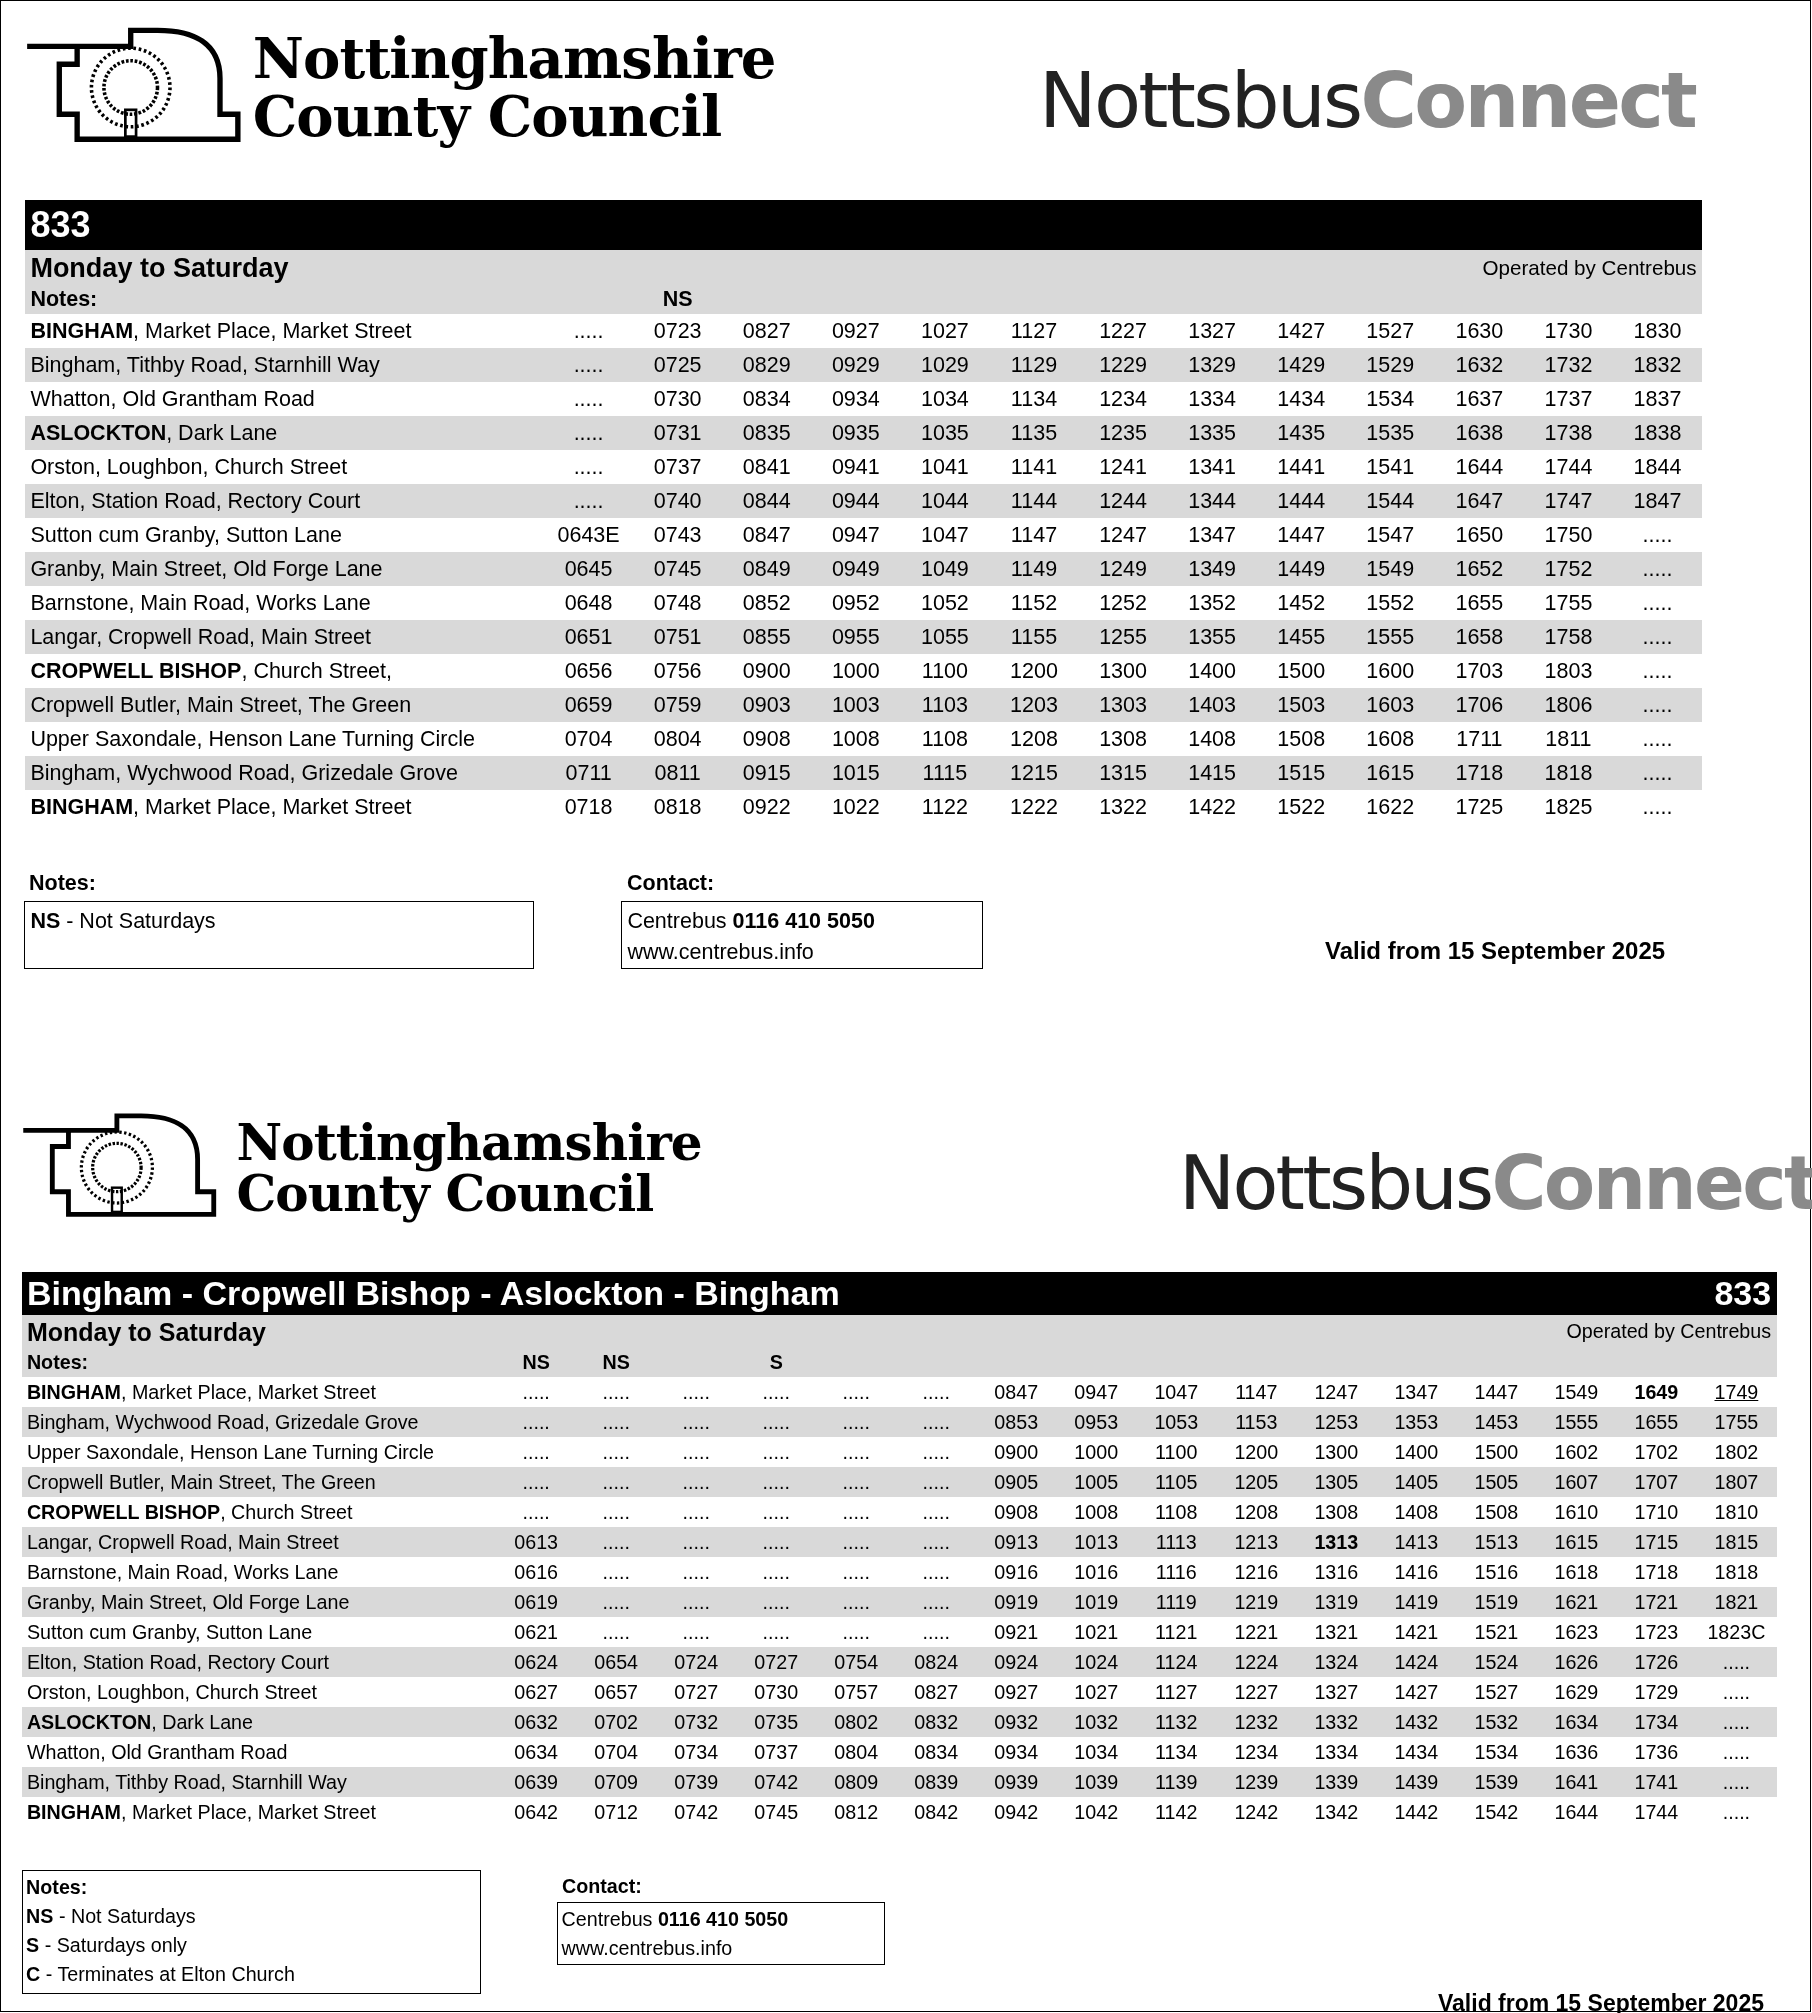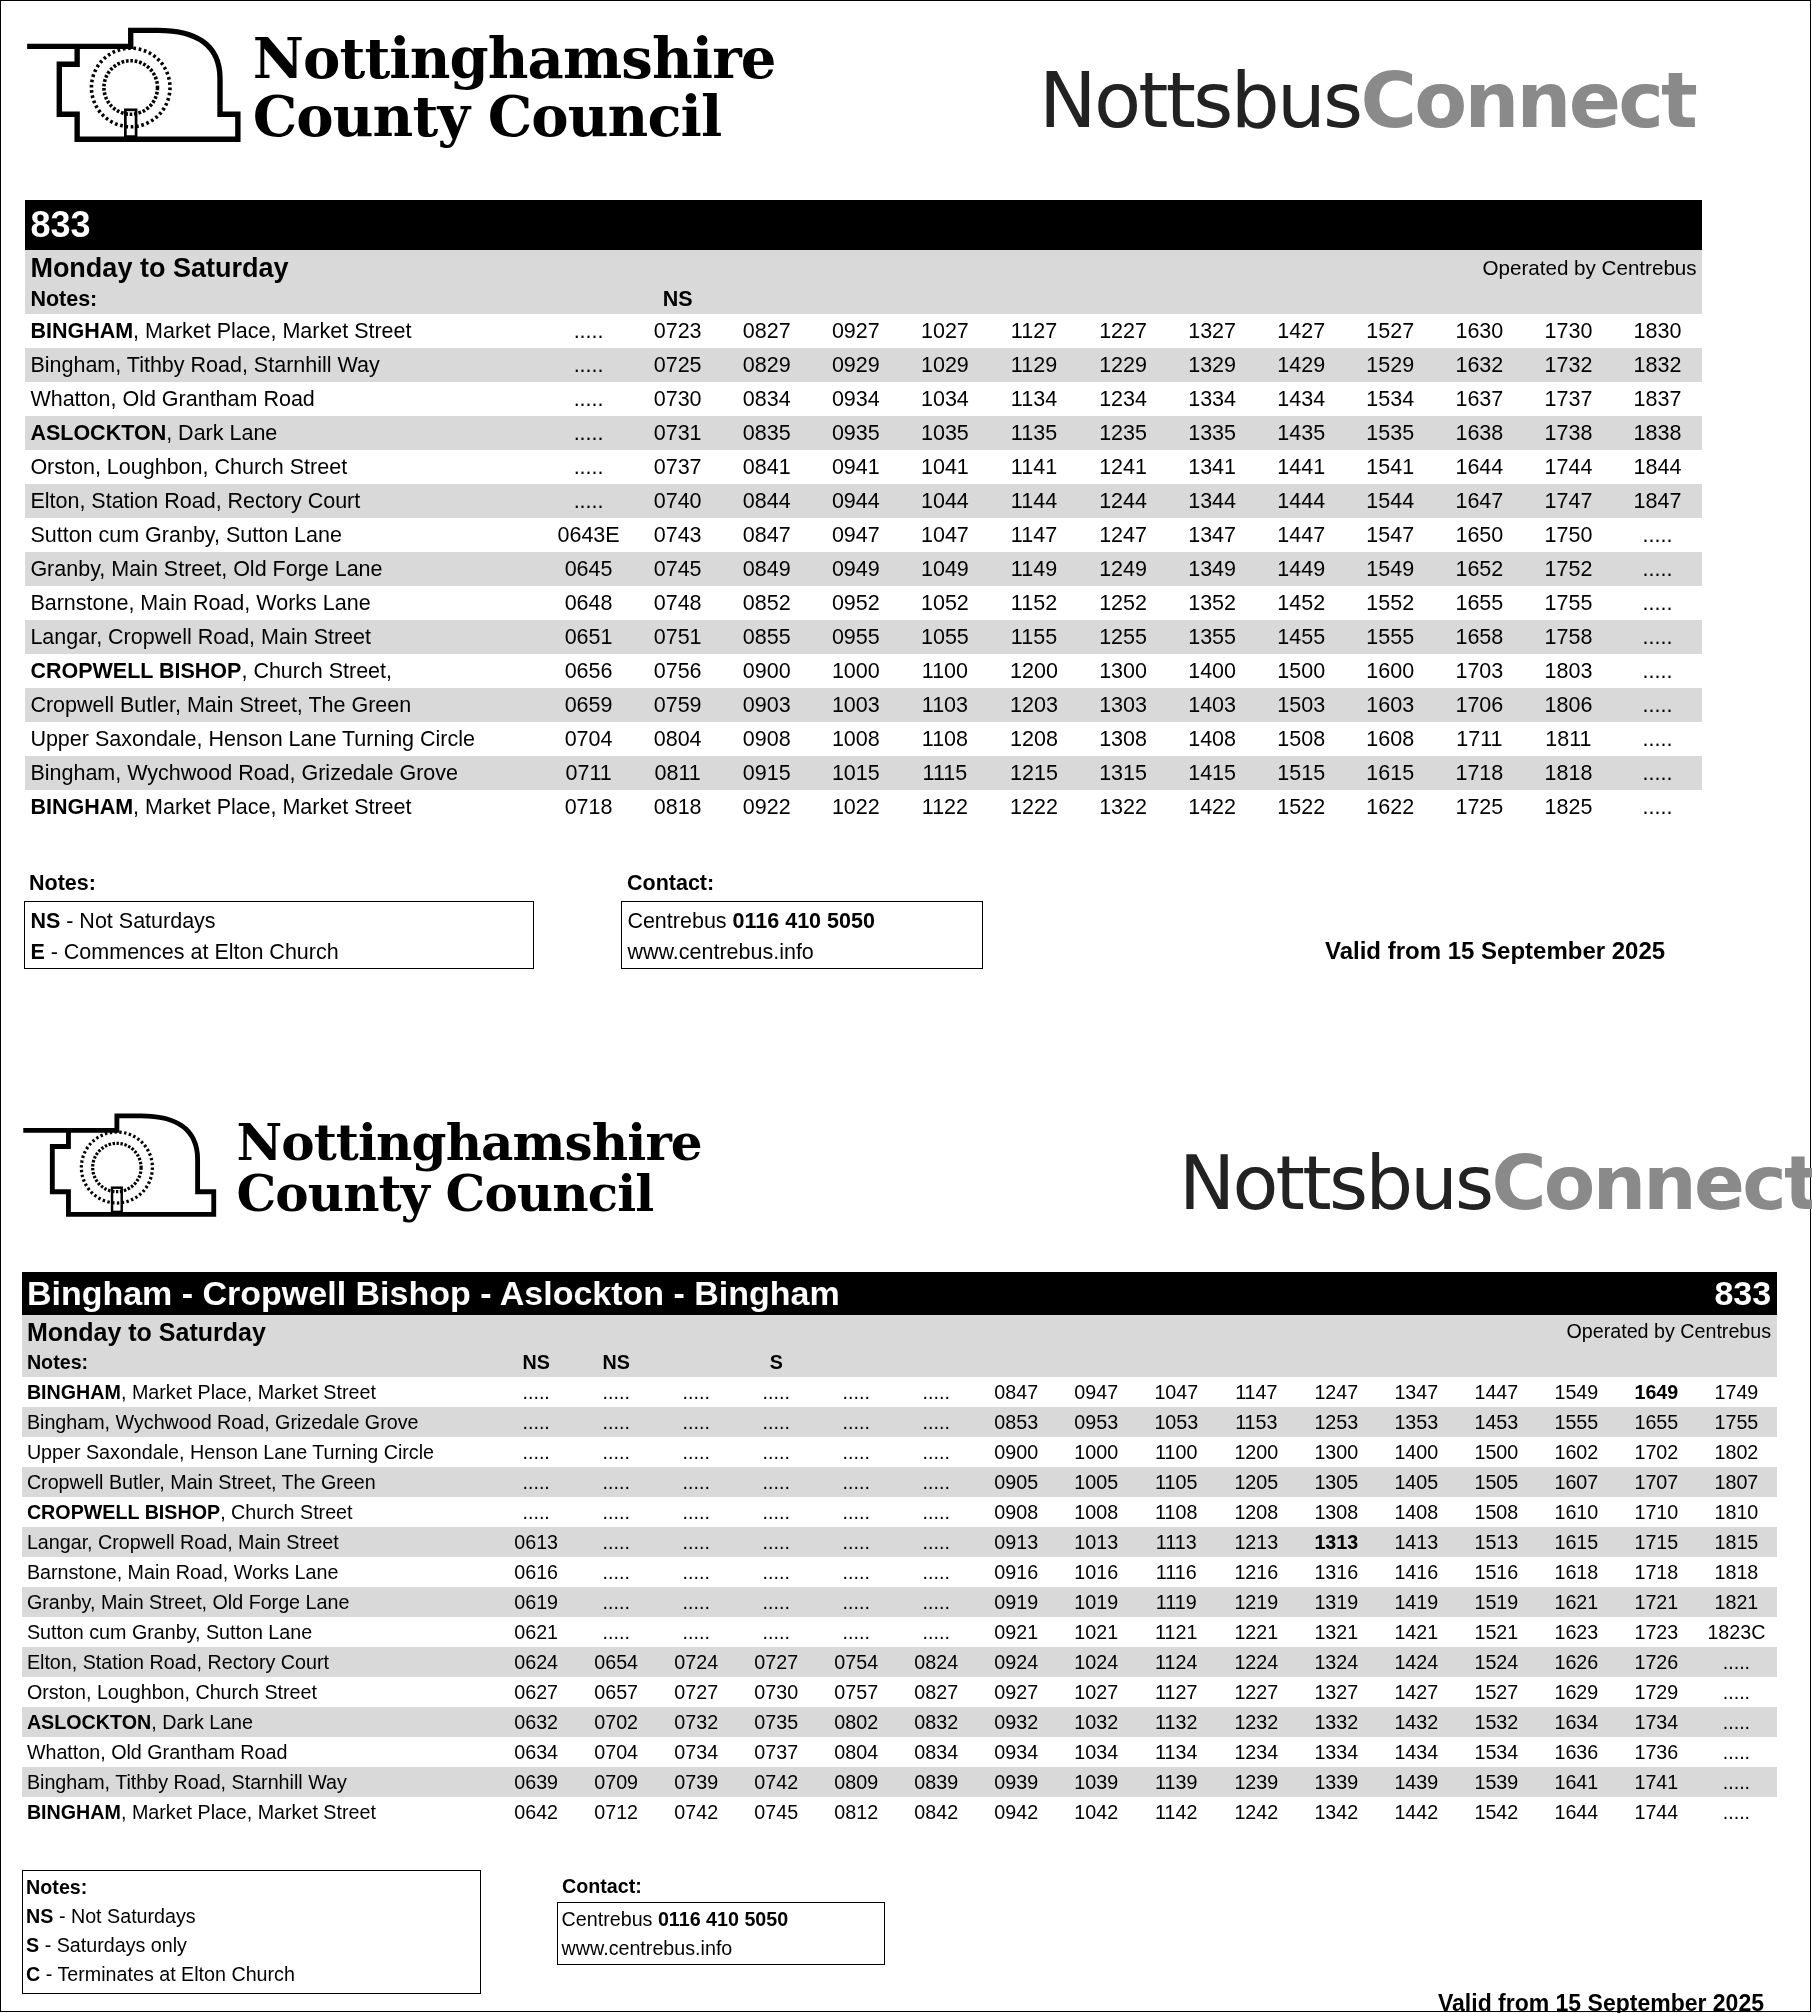--- a/index.html
+++ b/index.html
@@ -309,21 +309,20 @@
         <div class="cell" style="width: 90px;">1725</div>
         <div class="cell" style="width: 90px;">1825</div>
         <div class="cell" style="width: 90px;">.....</div>
       </div>
     </div>
 </div>
 
 <div class="lbl" style="left:29px;top:871px;font-size:21.5px;">Notes:</div>
 <div class="box" style="left:24px;top:901px;width:510px;height:68px;padding:3.6px 5.4px;font-size:21.5px;line-height:31px;" id="notes0">
     <div><b>NS</b><span> - Not Saturdays</span></div>
-    <div><b>E</b><span> - Commences at Elton Church</span></div>
   </div>
 
 <div class="lbl" style="left:627px;top:871px;font-size:21.5px;">Contact:</div>
 <div class="box" style="left:621px;top:901px;width:362px;height:68px;padding:3.6px 5.4px;font-size:21.5px;line-height:31px;">
   <div><span>Centrebus</span><b> 0116 410 5050</b></div>
   <div>www.centrebus.info</div>
 </div>
 <div class="valid" style="left:1325px;top:937px;font-size:24px;">Valid from 15 September 2025</div>
 
 <div class="logo-block" style="left:19.7px;top:1111px;">
@@ -381,21 +380,21 @@
         <div class="cell" style="width: 81px;">.....</div>
         <div class="cell" style="width: 81px;">0847</div>
         <div class="cell" style="width: 81px;">0947</div>
         <div class="cell" style="width: 81px;">1047</div>
         <div class="cell" style="width: 81px;">1147</div>
         <div class="cell" style="width: 81px;">1247</div>
         <div class="cell" style="width: 81px;">1347</div>
         <div class="cell" style="width: 81px;">1447</div>
         <div class="cell" style="width: 81px;">1549</div>
         <div class="cell" style="width: 81px; font-weight: bold;">1649</div>
-        <div class="cell" style="width: 81px;">1749</div>
+        <div class="cell" style="width: 81px; text-decoration: underline;">1749</div>
       </div>
       <div class="row grey" style="height: 30px; font-size: 19.7px;">
         <div class="stop" style="width: 475px;"><b></b><span>Bingham, Wychwood Road, Grizedale Grove</span></div>
         <div class="cell" style="width: 81px;">.....</div>
         <div class="cell" style="width: 81px;">.....</div>
         <div class="cell" style="width: 81px;">.....</div>
         <div class="cell" style="width: 81px;">.....</div>
         <div class="cell" style="width: 81px;">.....</div>
         <div class="cell" style="width: 81px;">.....</div>
         <div class="cell" style="width: 81px;">0853</div>

